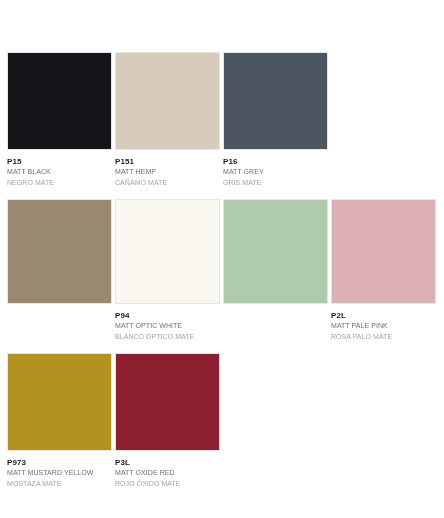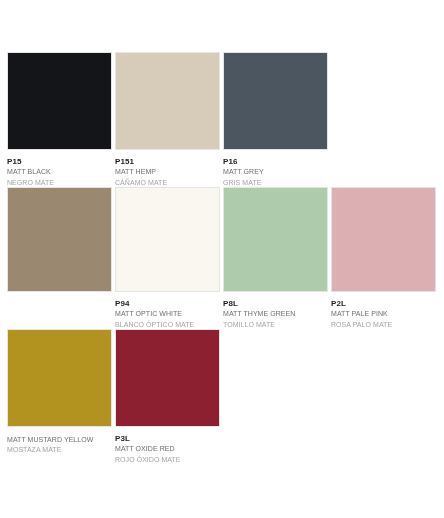--- a/index.html
+++ b/index.html
@@ -24,21 +24,21 @@
     box-sizing: border-box;
   }
 
   .swatch-grid {
     position: absolute;
     left: 7px;
     top: 52px;
     width: 430px;
     display: flex;
     flex-direction: column;
-    row-gap: 0;
+    row-gap: 12px;
   }
 
   .swatch-row {
     display: flex;
     flex-direction: row;
     column-gap: 3px;
     align-items: flex-start;
   }
 
   .swatch-cell {
@@ -131,40 +131,36 @@
       <div class="swatch-cell">
         <div class="swatch-chip" style="background-color: rgb(250, 247, 240);"></div>
         <div class="swatch-caption">
           <div class="swatch-code">P94</div>
           <div class="swatch-name-en">MATT OPTIC WHITE</div>
           <div class="swatch-name-es">BLANCO ÓPTICO MATE</div>
         </div>
       </div>
       <div class="swatch-cell">
         <div class="swatch-chip" style="background-color: rgb(174, 203, 172);"></div>
-        <div class="swatch-caption">
-          <div class="swatch-code">P8L</div>
-          <div class="swatch-name-en">MATT THYME GREEN</div>
-          <div class="swatch-name-es">TOMILLO MATE</div>
-        </div>
       </div>
       <div class="swatch-cell">
         <div class="swatch-chip" style="background-color: rgb(220, 175, 178);"></div>
         <div class="swatch-caption">
           <div class="swatch-code">P2L</div>
           <div class="swatch-name-en">MATT PALE PINK</div>
           <div class="swatch-name-es">ROSA PALO MATE</div>
         </div>
       </div>
     </div>
 
     <div class="swatch-row">
       <div class="swatch-cell">
         <div class="swatch-chip" style="background-color: rgb(179, 147, 32);"></div>
         <div class="swatch-caption">
+          <div class="swatch-code">P973</div>
           <div class="swatch-name-en">MATT MUSTARD YELLOW</div>
           <div class="swatch-name-es">MOSTAZA MATE</div>
         </div>
       </div>
       <div class="swatch-cell">
         <div class="swatch-chip" style="background-color: rgb(140, 32, 48);"></div>
         <div class="swatch-caption">
           <div class="swatch-code">P3L</div>
           <div class="swatch-name-en">MATT OXIDE RED</div>
           <div class="swatch-name-es">ROJO ÓXIDO MATE</div>

